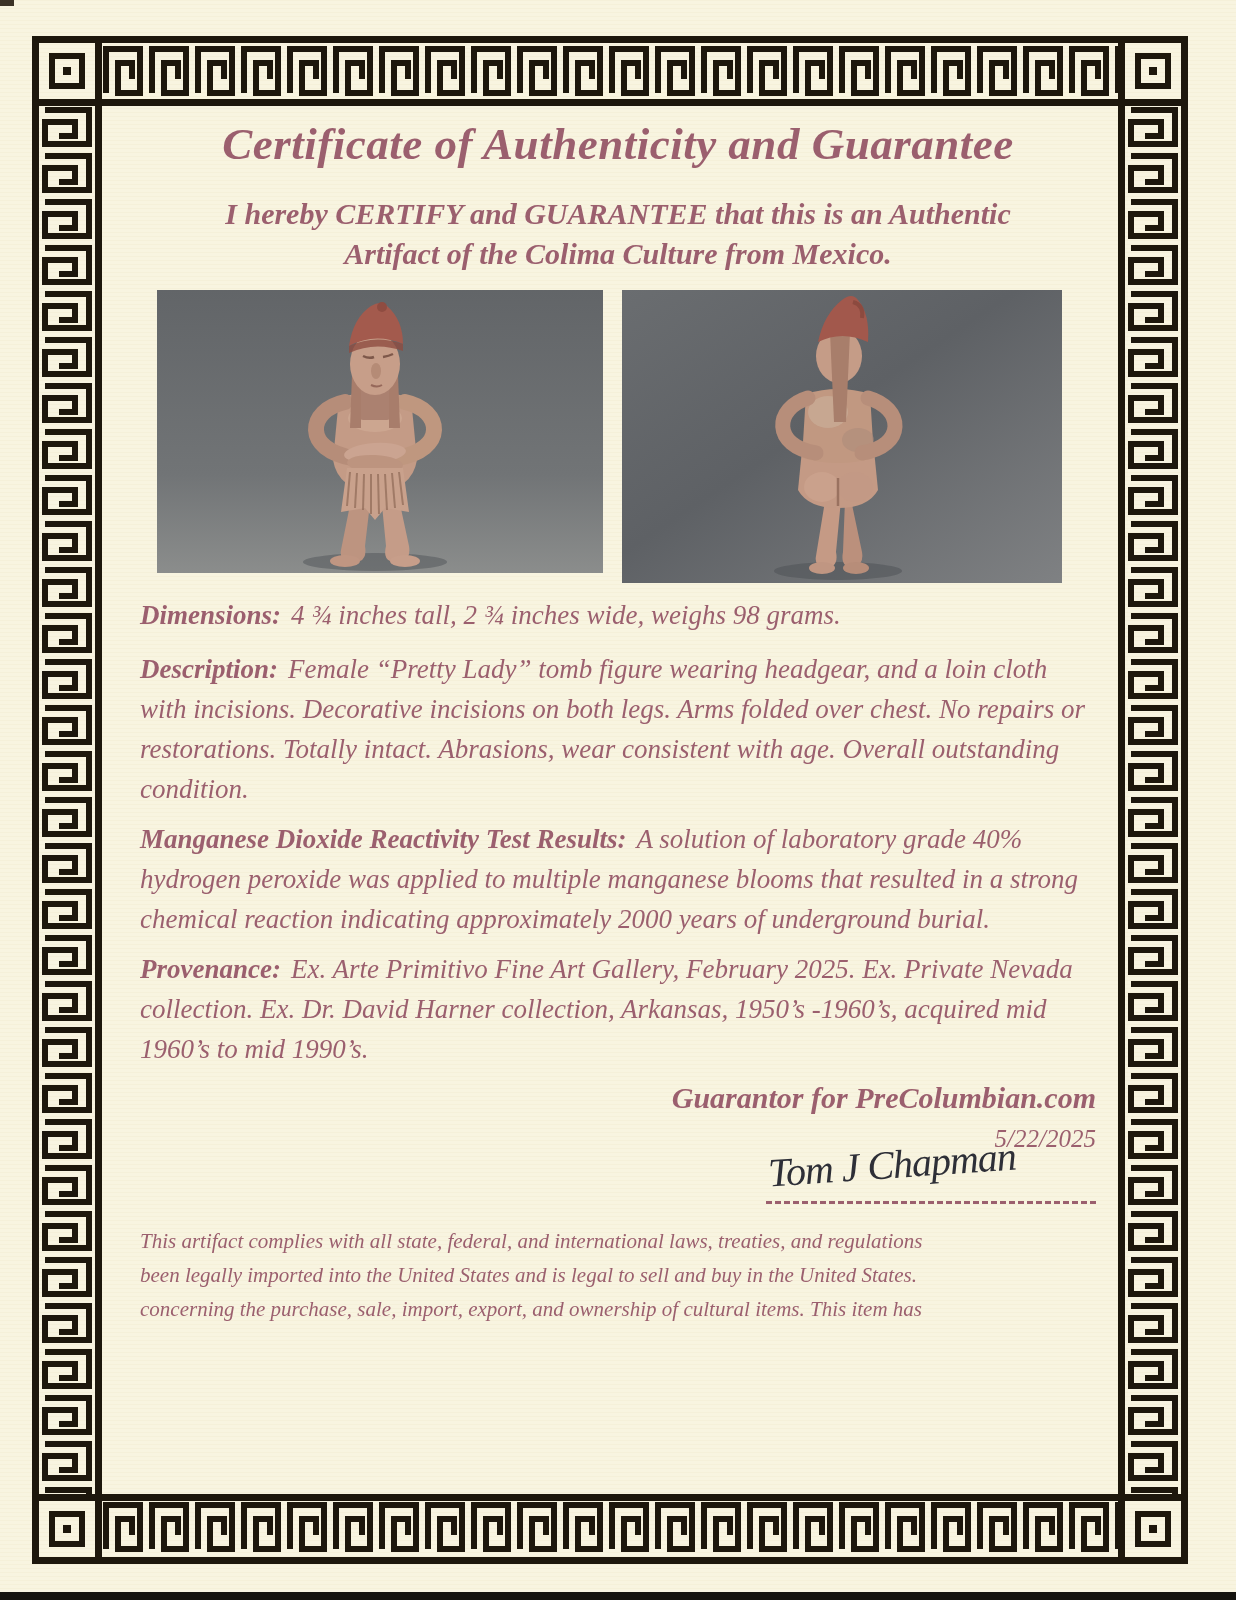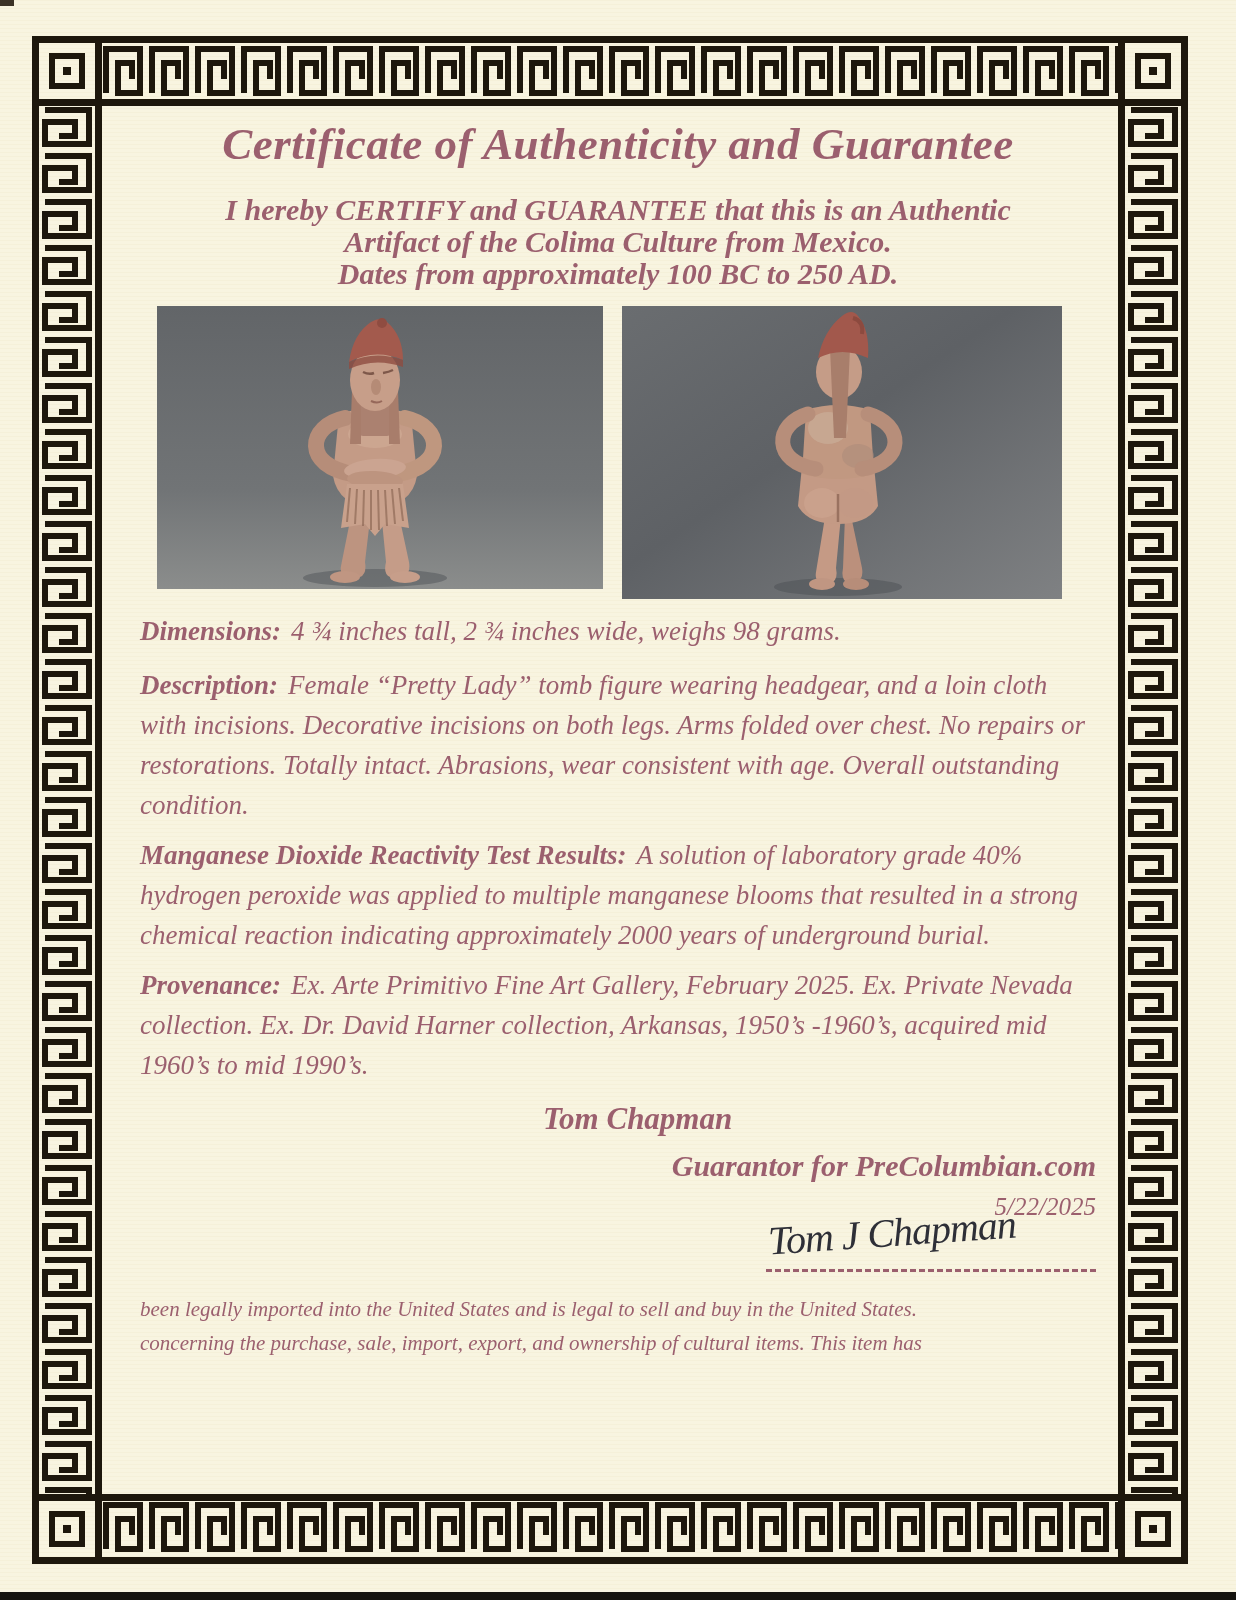--- a/index.html
+++ b/index.html
@@ -12,21 +12,21 @@
     font-family:Liberation Serif, serif;
     padding-left:37px;
   }
   .border-svg { position:absolute; left:0; top:0; }
 
   .content {
     position:absolute; left:140px; top:118px; width:956px;
     color:#9b5f6e; font-style:italic;
   }
   .title { margin:0; font-size:45px; font-weight:bold; text-align:center; letter-spacing:0.5px; }
-  .cert { margin-top:24px; font-size:30px; font-weight:bold; line-height:32px; text-align:center; }
+  .cert { margin-top:24px; font-size:30px; font-weight:bold; line-height:40px; text-align:center; }
 
   .photos { margin:16px 0 0 17px; display:flex; gap:19px; align-items:flex-start; }
   .photos figure { margin:0; line-height:0; }
 
   .section { margin:14px 0 0 0; font-size:27px; line-height:40px; }
   .sec-dimensions { margin-top:12px; }
   .sec-test, .sec-provenance { margin-top:10px; }
   .sec-label { font-weight:bold; margin-right:10px; }
 
   .sig-name { margin:16px 0 0 403px; font-size:31px; font-weight:bold; }
@@ -107,21 +107,20 @@
     </g>
   </svg>
 
   <div class="content">
 
     <h1 class="title">Certificate of Authenticity and Guarantee</h1>
 
     <div class="cert">
       <div>I hereby CERTIFY and GUARANTEE that this is an Authentic</div>
       <div>Artifact of the Colima Culture from Mexico.</div>
-      <div>Dates from approximately 100 BC to 250 AD.</div>
     </div>
 
     <div class="photos">
 
       <figure aria-label="front view of Colima pottery figure">
         <svg width="446" height="283" viewBox="0 0 446 283">
           <defs>
             <linearGradient id="bgF" x1="0" y1="0" x2="0" y2="1">
               <stop offset="0" stop-color="#626568"></stop>
               <stop offset="0.65" stop-color="#717476"></stop>
@@ -218,31 +217,31 @@
     </p>
 
     <p class="section sec-test">
       <span class="sec-label">Manganese Dioxide Reactivity Test Results:</span><span>A solution of laboratory grade 40% hydrogen peroxide was applied to multiple manganese blooms that resulted in a strong chemical reaction indicating approximately 2000 years of underground burial.</span>
     </p>
 
     <p class="section sec-provenance">
       <span class="sec-label">Provenance:</span><span>Ex. Arte Primitivo Fine Art Gallery, February 2025. Ex. Private Nevada collection. Ex. Dr. David Harner collection, Arkansas, 1950’s -1960’s, acquired mid 1960’s to mid 1990’s.</span>
     </p>
 
-    <div class="sig-name">Tom Chapman</div>
     <div class="sig-role">Guarantor for PreColumbian.com</div>
 
     <div class="sig-row">
       <span>5/22/2025</span>
       <span class="sig-line">
         <span class="ink">Tom J Chapman</span>
       </span>
     </div>
 
     <div class="legal">
+      <div>This artifact complies with all state, federal, and international laws, treaties, and regulations</div>
       <div>been legally imported into the United States and is legal to sell and buy in the United States.</div>
       <div>concerning the purchase, sale, import, export, and ownership of cultural items. This item has</div>
     </div>
 
   </div>
 
   <div class="edge-bottom"></div>
   <div class="edge-right"></div>
   <div class="edge-blob"></div>
 

